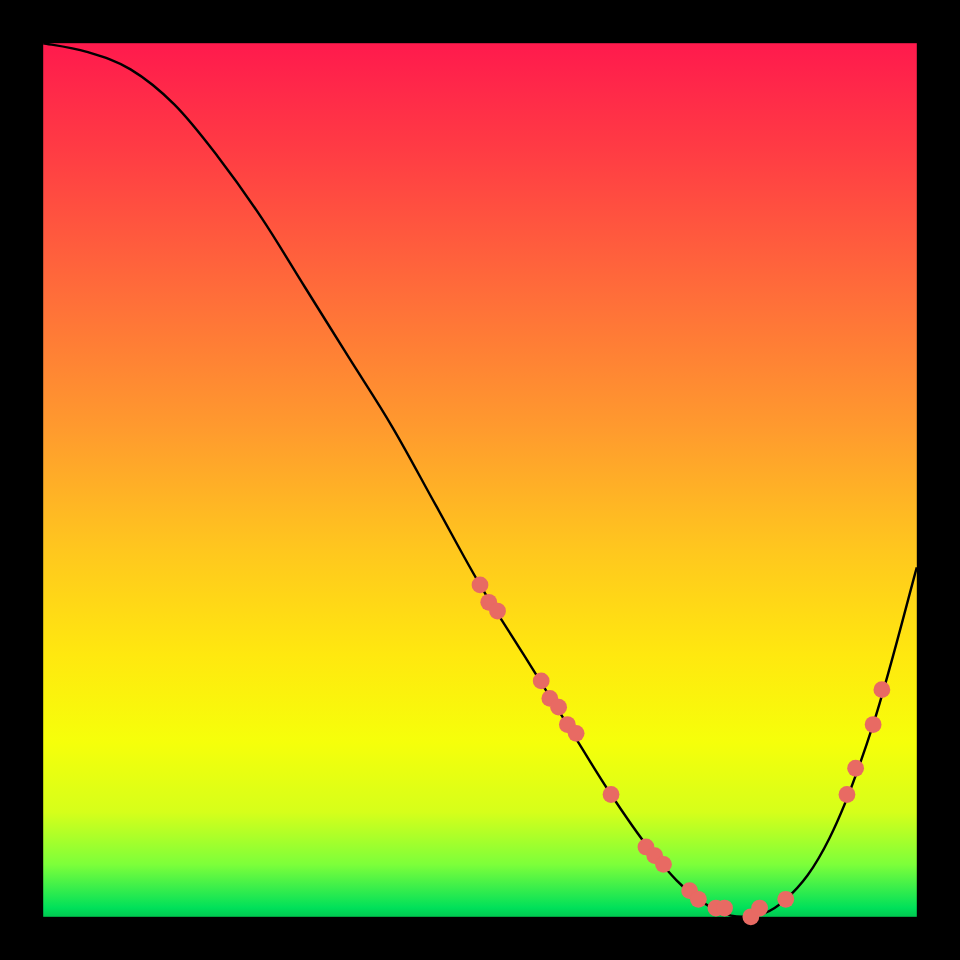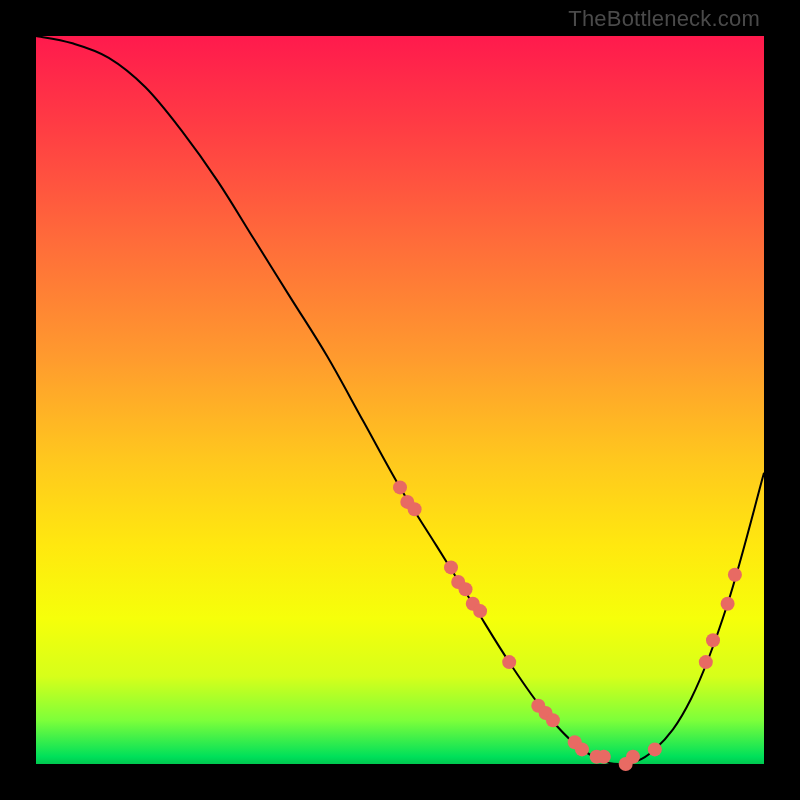--- a/index.html
+++ b/index.html
@@ -63,21 +63,20 @@
   }
   .dot {
     fill: #e86a63;
     stroke: none;
   }
 </style>
 </head>
 <body>
 
 <div class="stage">
-  <div class="attr">TheBottleneck.com</div>
   <div class="plot">
     <svg class="curve" viewBox="0 0 728 728">
       <path id="curvePath" class="curve-path" d="M 0.0 0.0 C 6.6 1.3, 23.3 3.3, 36.4 7.3 C 49.5 11.2, 59.7 14.0, 72.8 21.8 C 85.9 29.7, 96.1 37.9, 109.2 51.0 C 122.3 64.1, 132.5 77.6, 145.6 94.6 C 158.7 111.7, 168.9 125.9, 182.0 145.6 C 195.1 165.3, 205.3 182.9, 218.4 203.8 C 231.5 224.8, 241.7 241.1, 254.8 262.1 C 267.9 283.0, 278.1 298.0, 291.2 320.3 C 304.3 342.6, 314.5 362.3, 327.6 385.8 C 340.7 409.4, 350.9 429.1, 364.0 451.4 C 377.1 473.6, 387.3 488.6, 400.4 509.6 C 413.5 530.6, 423.7 546.9, 436.8 567.8 C 449.9 588.8, 460.1 606.4, 473.2 626.1 C 486.3 645.7, 496.5 661.3, 509.6 677.0 C 522.7 692.8, 532.9 704.3, 546.0 713.4 C 559.1 722.6, 569.3 728.0, 582.4 728.0 C 595.5 728.0, 605.7 725.2, 618.8 713.4 C 631.9 701.6, 642.1 688.7, 655.2 662.5 C 668.3 636.3, 678.5 608.5, 691.6 567.8 C 704.7 527.2, 721.4 460.4, 728.0 436.8"></path>
       <g id="dots">
           <circle cx="364.0" cy="451.4" r="7" class="dot"></circle>
           <circle cx="371.3" cy="465.9" r="7" class="dot"></circle>
           <circle cx="378.6" cy="473.2" r="7" class="dot"></circle>
           <circle cx="415.0" cy="531.4" r="7" class="dot"></circle>
           <circle cx="422.2" cy="546.0" r="7" class="dot"></circle>
           <circle cx="429.5" cy="553.3" r="7" class="dot"></circle>

